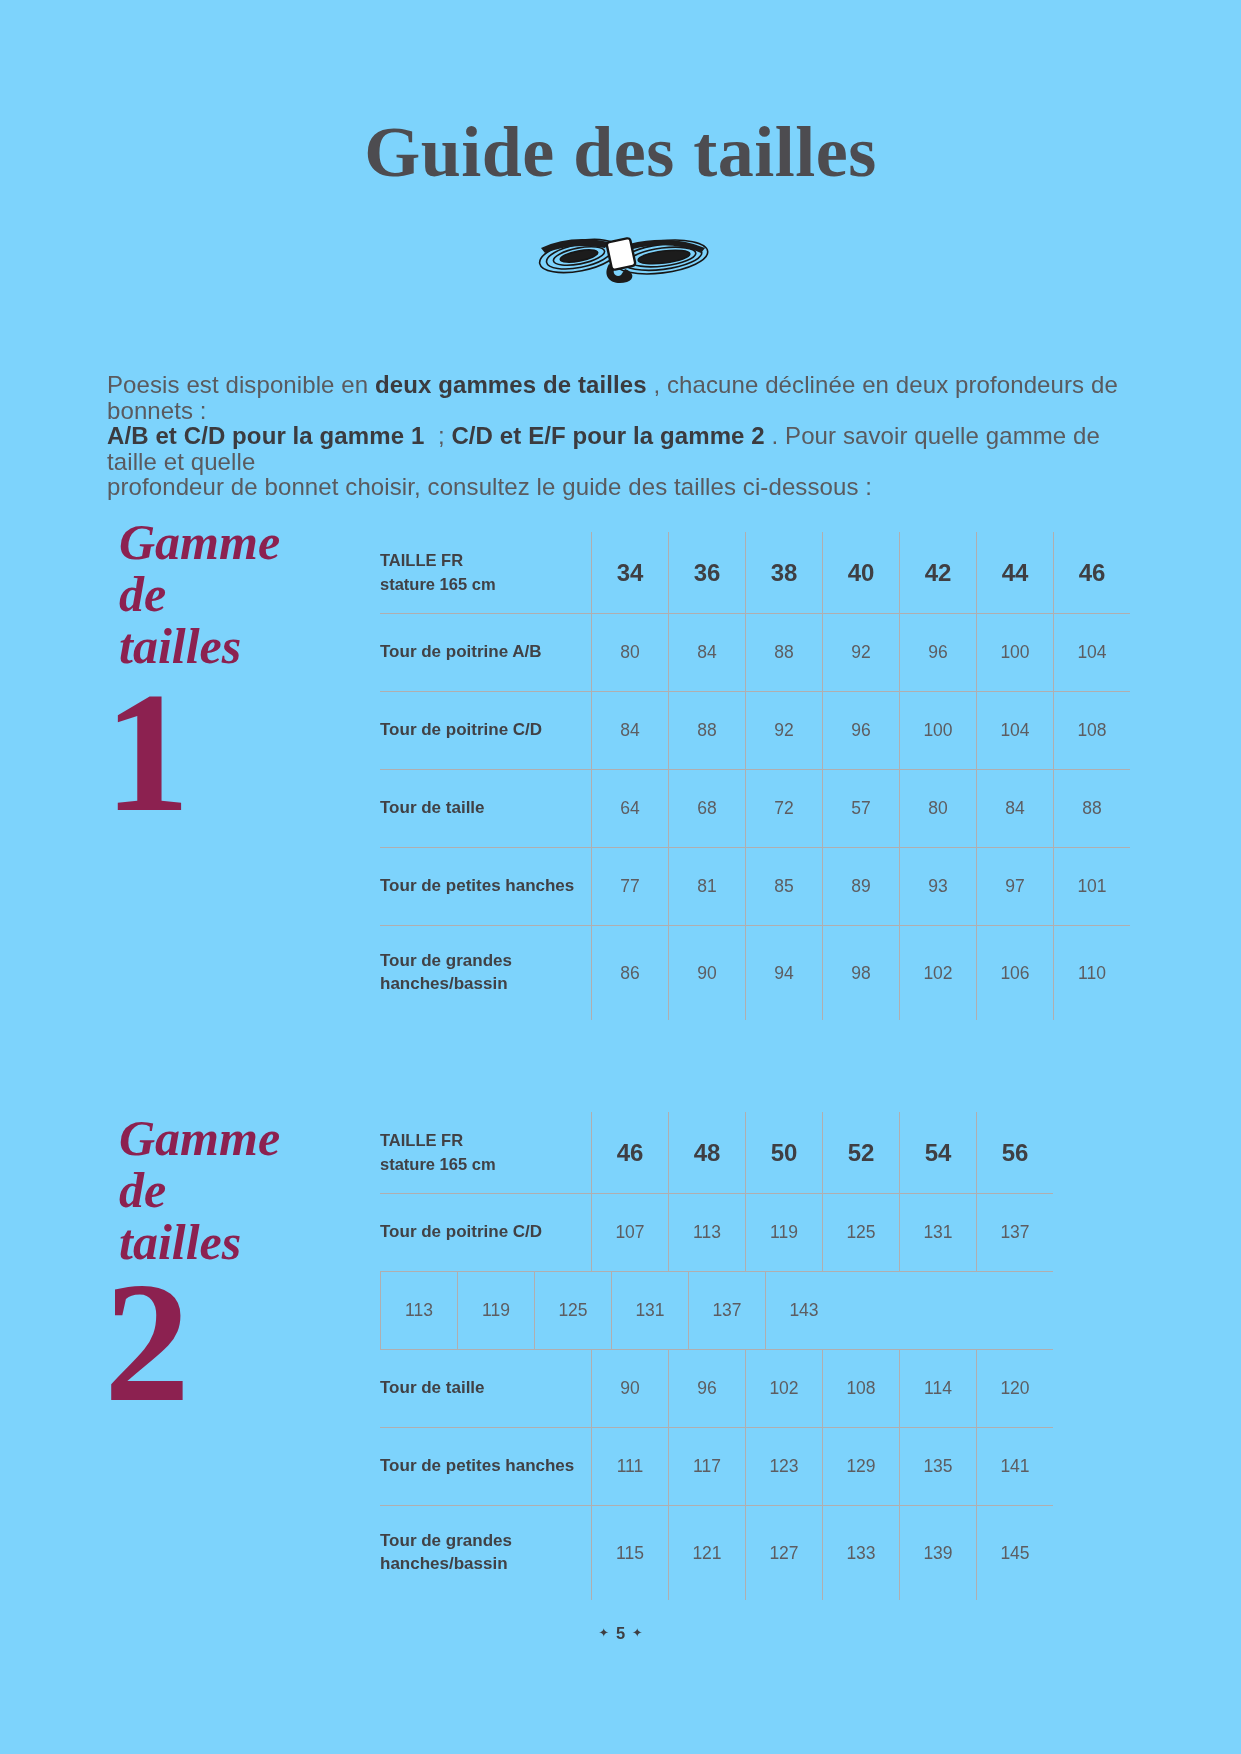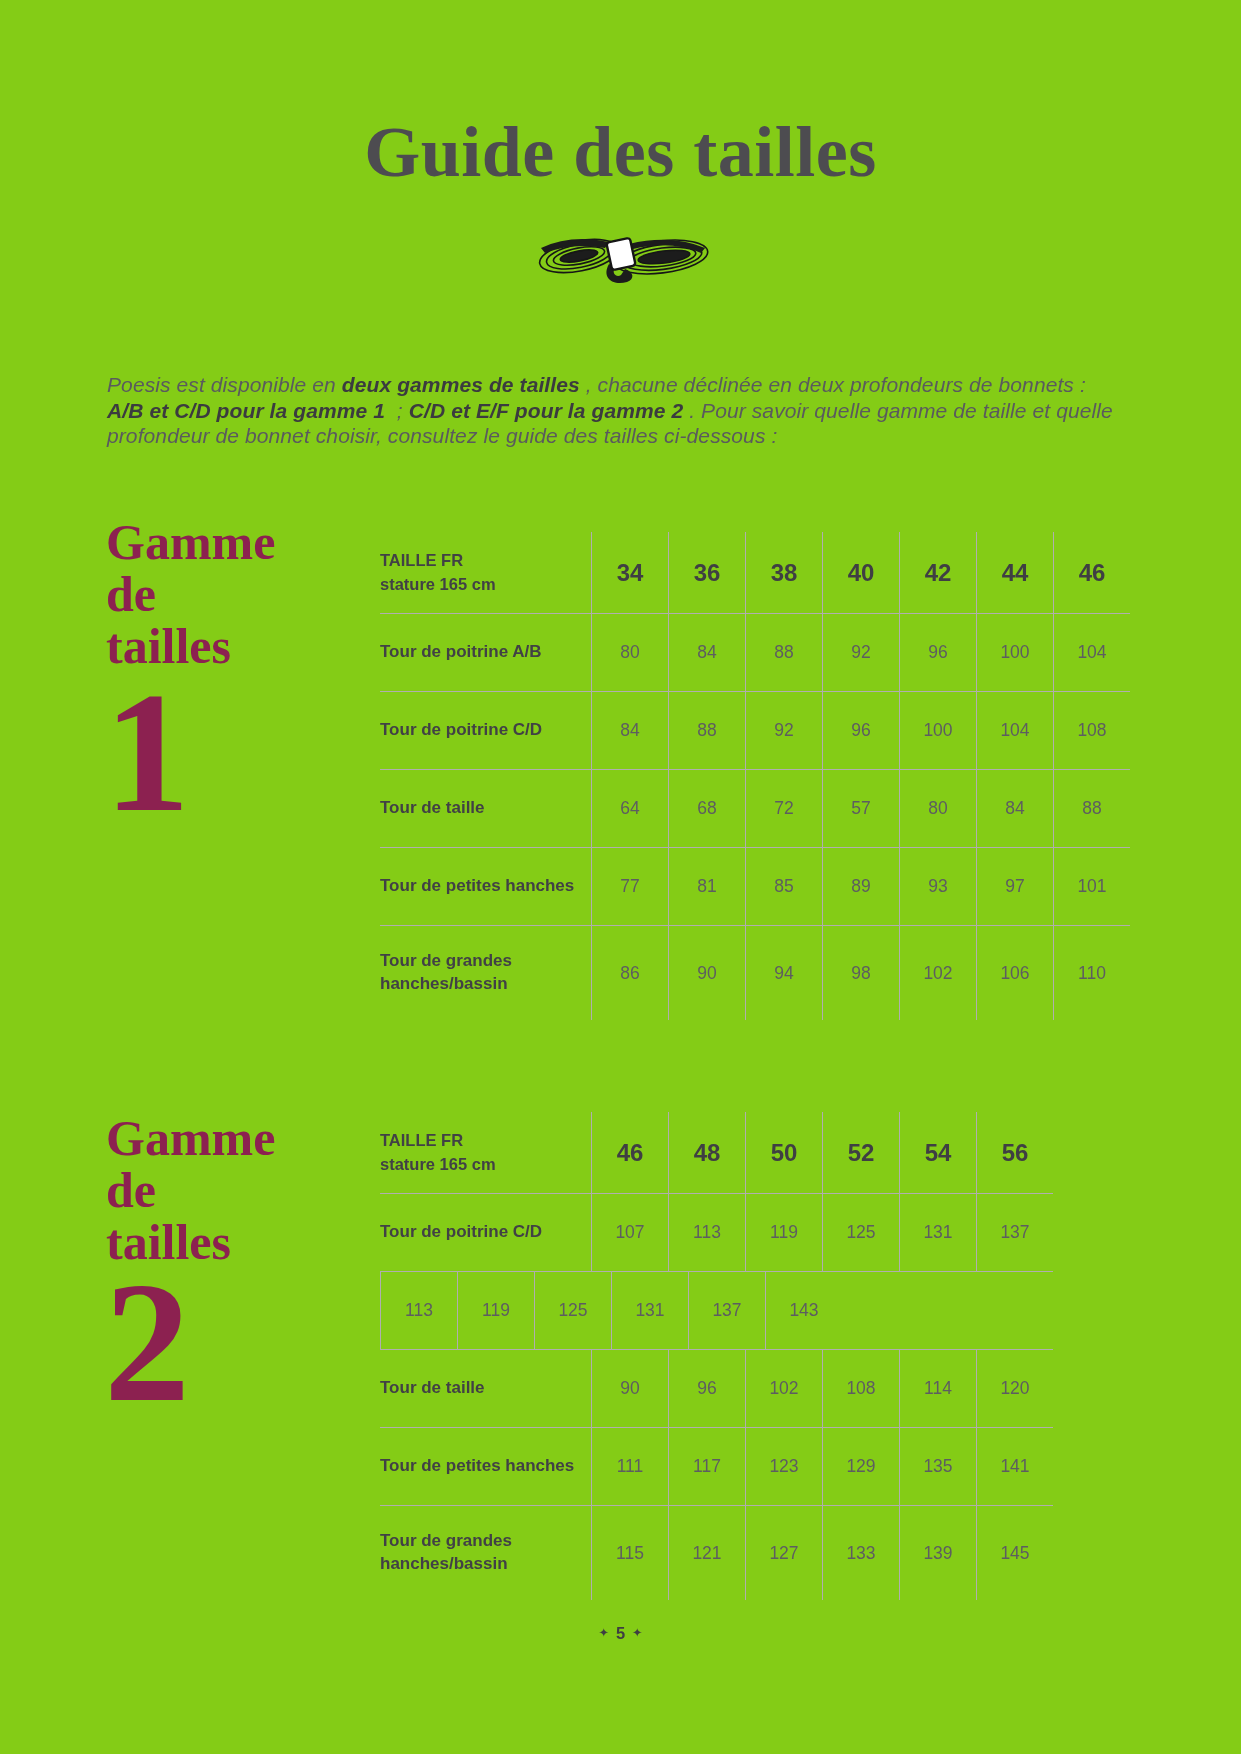--- a/index.html
+++ b/index.html
@@ -7,44 +7,45 @@
     --title-gray:#4d4c50;
     --body-text:#5a5a5e;
     --bold-text:#3b3b3f;
     --label-text:#414145;
     --value-text:#5d5d61;
     --border:#b0aeaf;
   }
   *{margin:0;padding:0;box-sizing:border-box;}
   html,body{background:#ffffff;}
   body{font-family:"Liberation Sans","DejaVu Sans",sans-serif;}
-  .page{position:relative;width:1241px;height:1754px;background:#84cc16;overflow:hidden;margin:0 auto;}
+  .page{position:relative;width:1241px;height:1754px;background:#7dd3fc;overflow:hidden;margin:0 auto;}
 
   .page-title{
     position:absolute;top:116px;left:0;width:100%;
     text-align:center;
     font-family:"Liberation Serif","DejaVu Serif",serif;
     font-weight:700;font-size:72px;line-height:1;
     color:var(--title-gray);letter-spacing:.5px;
   }
 
   .illustration{position:absolute;top:220px;left:50%;transform:translateX(-50%);}
 
   .intro{
     position:absolute;top:372px;left:107px;width:1040px;
-    font-size:21px;line-height:25.5px;color:var(--body-text);
-    white-space:pre-wrap;letter-spacing:.1px;font-style:italic;
+    font-size:24px;line-height:25.5px;color:var(--body-text);
+    white-space:pre-wrap;letter-spacing:.1px;
   }
   .intro .b{font-weight:700;color:var(--bold-text);}
 
   .section-heading{
-    position:absolute;left:106px;
+    position:absolute;left:119px;
     font-family:"Liberation Serif","DejaVu Serif",serif;
     font-weight:700;font-size:50px;line-height:52px;
     color:var(--accent);
+    font-style:italic;
   }
   .section-heading span{display:block;}
   #heading-1{top:516px;}
   #heading-2{top:1112px;}
 
   .section-number{
     position:absolute;left:104px;
     font-family:"Liberation Serif","DejaVu Serif",serif;
     font-weight:700;font-size:172px;line-height:1;
     color:var(--accent);

